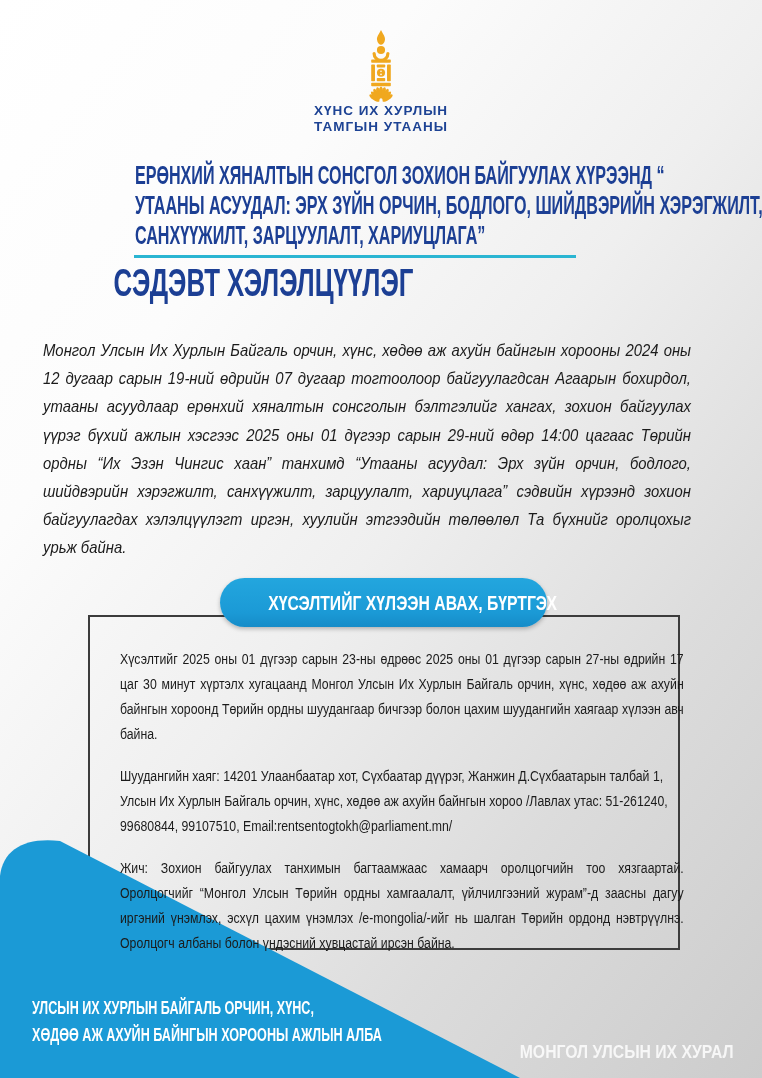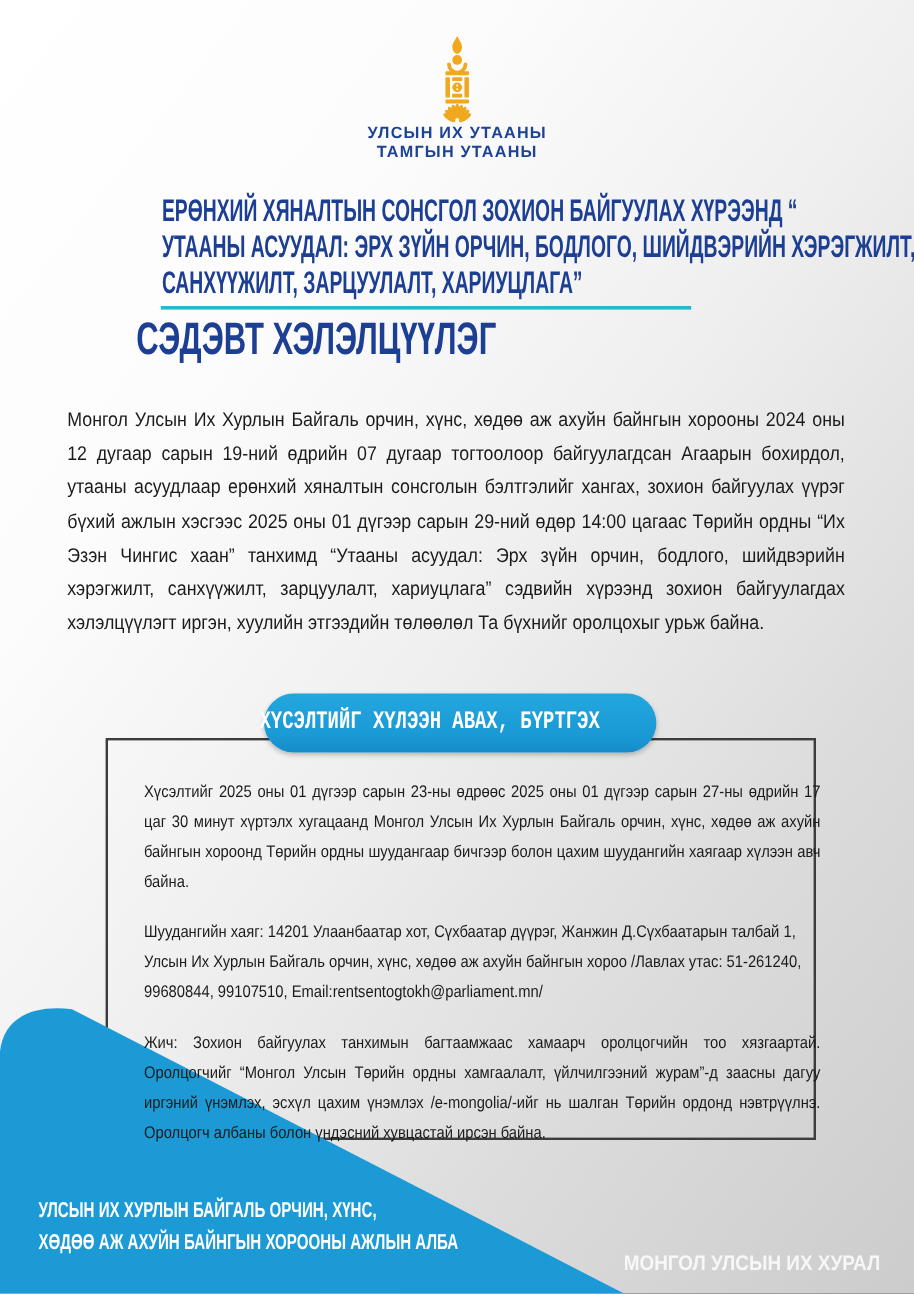--- a/index.html
+++ b/index.html
@@ -19,21 +19,21 @@
     font-size:13.5px;line-height:15.5px;letter-spacing:1px;
   }
   
   .headline{position:absolute;top:160px;left:0;width:710px;text-align:left;color:#1c3f94;}
   .hl-line{display:block;white-space:nowrap;font-weight:bold;font-size:26px;line-height:30px;
            transform:scaleX(.62);transform-origin:center;}
   .underline{width:442px;height:3px;background:#2ab5d2;margin:5px auto 4px auto;}
   .subtitle{display:block;white-space:nowrap;font-weight:bold;font-size:38px;line-height:42px;
             transform:scaleX(.68);transform-origin:center;}
   
-  .intro-wrap{position:absolute;top:336px;left:56px;width:648px;}
+  .intro-wrap{position:absolute;top:336px;left:43px;width:648px;font-style:italic;}
   .intro{
     width:720px;transform:scaleX(.9);transform-origin:0 0;
     font-size:16.5px;line-height:28.2px;color:#1b1b1b;
     text-align:justify;margin:0;
   }
   
   .box{
     position:absolute;left:88px;top:615px;width:592px;height:335px;
     border:2px solid #3c3c3c;box-sizing:border-box;
     padding:30px 14px 10px 14px;
@@ -42,21 +42,21 @@
   .boxtext{
     width:642px;transform:scaleX(.878);transform-origin:0 0;
     font-size:14px;line-height:25px;color:#1b1b1b;text-align:justify;
   }
   .boxtext.left{text-align:left;}
   
   .badge{
     position:absolute;left:220px;top:578px;width:327px;height:49px;z-index:4;
     background:linear-gradient(180deg,#23a6de 0%,#1b9ad6 70%,#168cc8 100%);
     border-radius:25px;box-shadow:0 2px 4px rgba(0,0,0,.25);
-    display:flex;align-items:center;justify-content:flex-end;font-family:Liberation Mono, monospace;
+    display:flex;align-items:center;justify-content:flex-start;
   }
   .badge-label{
     color:#ffffff;font-weight:bold;font-size:21px;white-space:nowrap;
     transform:scaleX(.75);transform-origin:center;
   }
   
   .blob{position:absolute;left:0;bottom:0;width:762px;height:250px;}
   
   .footer-left{
     position:absolute;left:32px;top:995px;z-index:5;color:#ffffff;font-weight:bold;
@@ -105,21 +105,21 @@
         <ellipse rx="2.9" ry="8.2" transform="rotate(42) translate(0,-12)"></ellipse>
         <ellipse rx="2.9" ry="8.2" transform="rotate(56) translate(0,-11)"></ellipse>
       </g>
 
       <circle cx="33" cy="56.8" r="1.1" fill="#ffffff"></circle>
       <circle cx="33" cy="61.2" r="1.1" fill="#ffffff"></circle>
     </g>
   </svg>
 
   <div class="org">
-    <span>УЛСЫН ИХ УТААНЫ</span><br>
+    <span>ХҮНС ИХ ХУРЛЫН</span><br>
     <span>ТАМГЫН УТААНЫ</span>
   </div>
 
   <div class="headline">
     <span class="hl-line">ЕРӨНХИЙ ХЯНАЛТЫН СОНСГОЛ ЗОХИОН БАЙГУУЛАХ ХҮРЭЭНД “</span>
     <span class="hl-line">УТААНЫ АСУУДАЛ: ЭРХ ЗҮЙН ОРЧИН, БОДЛОГО, ШИЙДВЭРИЙН ХЭРЭГЖИЛТ,</span>
     <span class="hl-line">САНХҮҮЖИЛТ, ЗАРЦУУЛАЛТ, ХАРИУЦЛАГА”</span>
     <div class="underline"></div>
     <span class="subtitle">СЭДЭВТ ХЭЛЭЛЦҮҮЛЭГ</span>
   </div>

